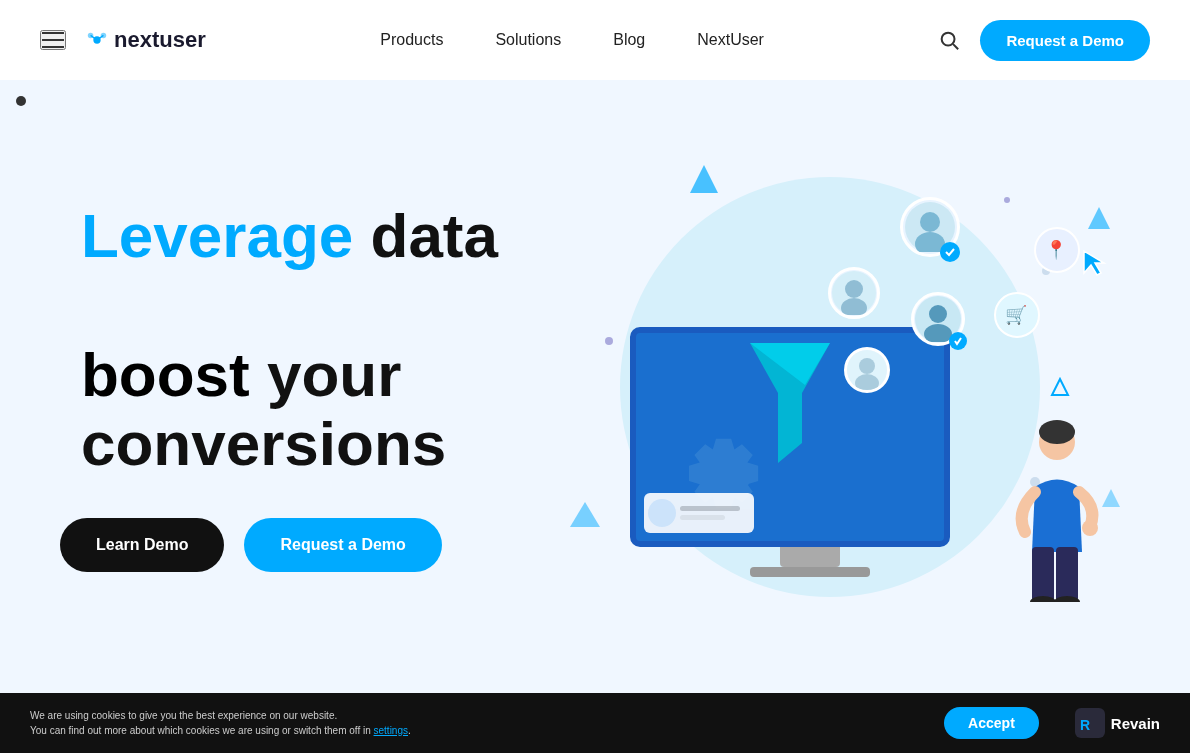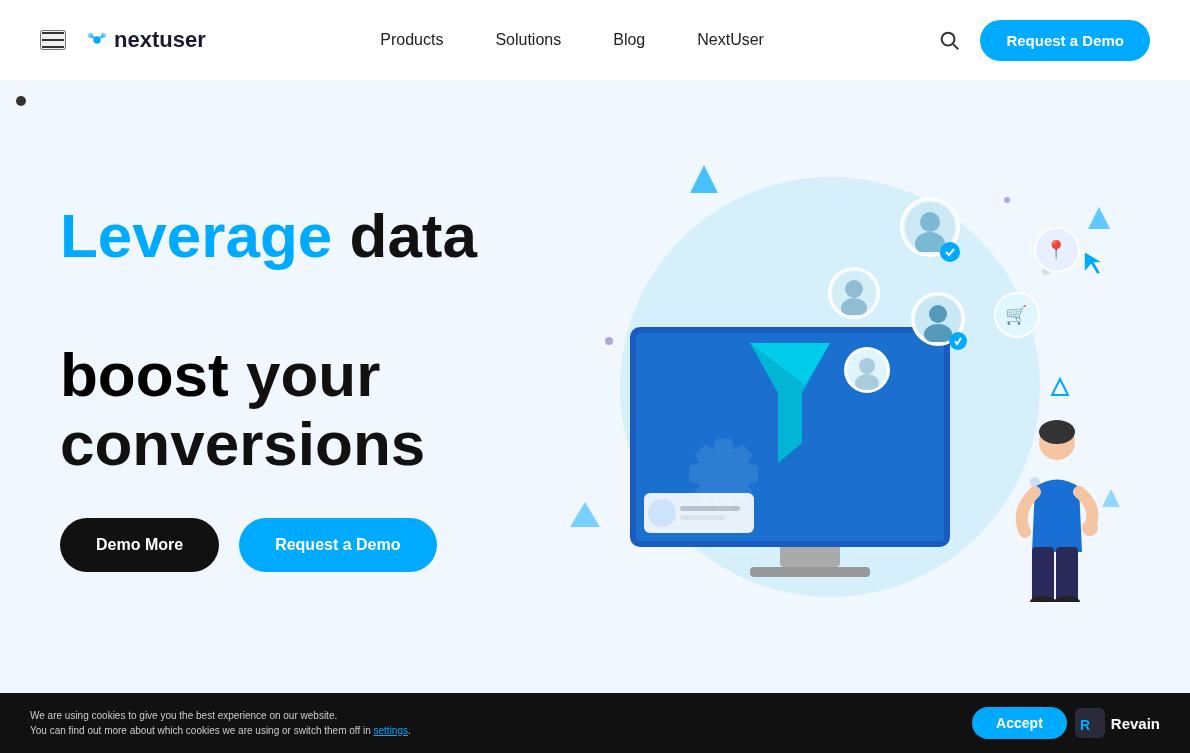--- a/index.html
+++ b/index.html
@@ -103,20 +103,21 @@
     }
     .hero-text {
       max-width: 560px;
     }
     .hero-heading {
       font-size: 62px;
       font-weight: 900;
       line-height: 1.12;
       color: #111;
       margin-bottom: 40px;
+      margin-left: 21px;
     }
     .hero-heading .highlight-blue {
       color: #00aaff;
     }
     .hero-heading .highlight-boost {
       color: #000000;
     }
     .hero-buttons {
       display: flex;
       gap: 20px;
@@ -266,21 +267,21 @@
       line-height: 1.5;
     }
     .cookie-text a {
       color: #00aaff;
       text-decoration: underline;
       margin-top: 36px;
     }
     .cookie-right {
       display: flex;
       align-items: center;
-      gap: 8px;
+      gap: 36px;
     }
     .btn-accept {
       background: #00aaff;
       color: #fff;
       border: none;
       border-radius: 20px;
       padding: 8px 24px;
       font-size: 14px;
       font-weight: 600;
       cursor: pointer;
@@ -337,21 +338,21 @@
   <div class="dot-top-left"></div>
 
   <div class="hero-text">
     <h1 class="hero-heading">
       <span class="highlight-blue">Leverage</span><span> data</span><br>
       <br>
       <span class="highlight-boost">boost</span><span> your</span><br>
       <span>conversions</span>
     </h1>
     <div class="hero-buttons">
-      <button class="btn-learn-more">Demo More</button>
+      <button class="btn-learn-more">Learn Demo</button>
       <button class="btn-request-demo">Request a Demo</button>
     </div>
   </div>
 
   <div class="hero-illustration">
 
     <div class="circle-bg"></div>
 
     <svg class="geo-shape" style="top:18px;left:120px;" width="28" height="28">
       <polygon points="14,0 28,28 0,28" fill="#00aaff" opacity="0.7"></polygon>

